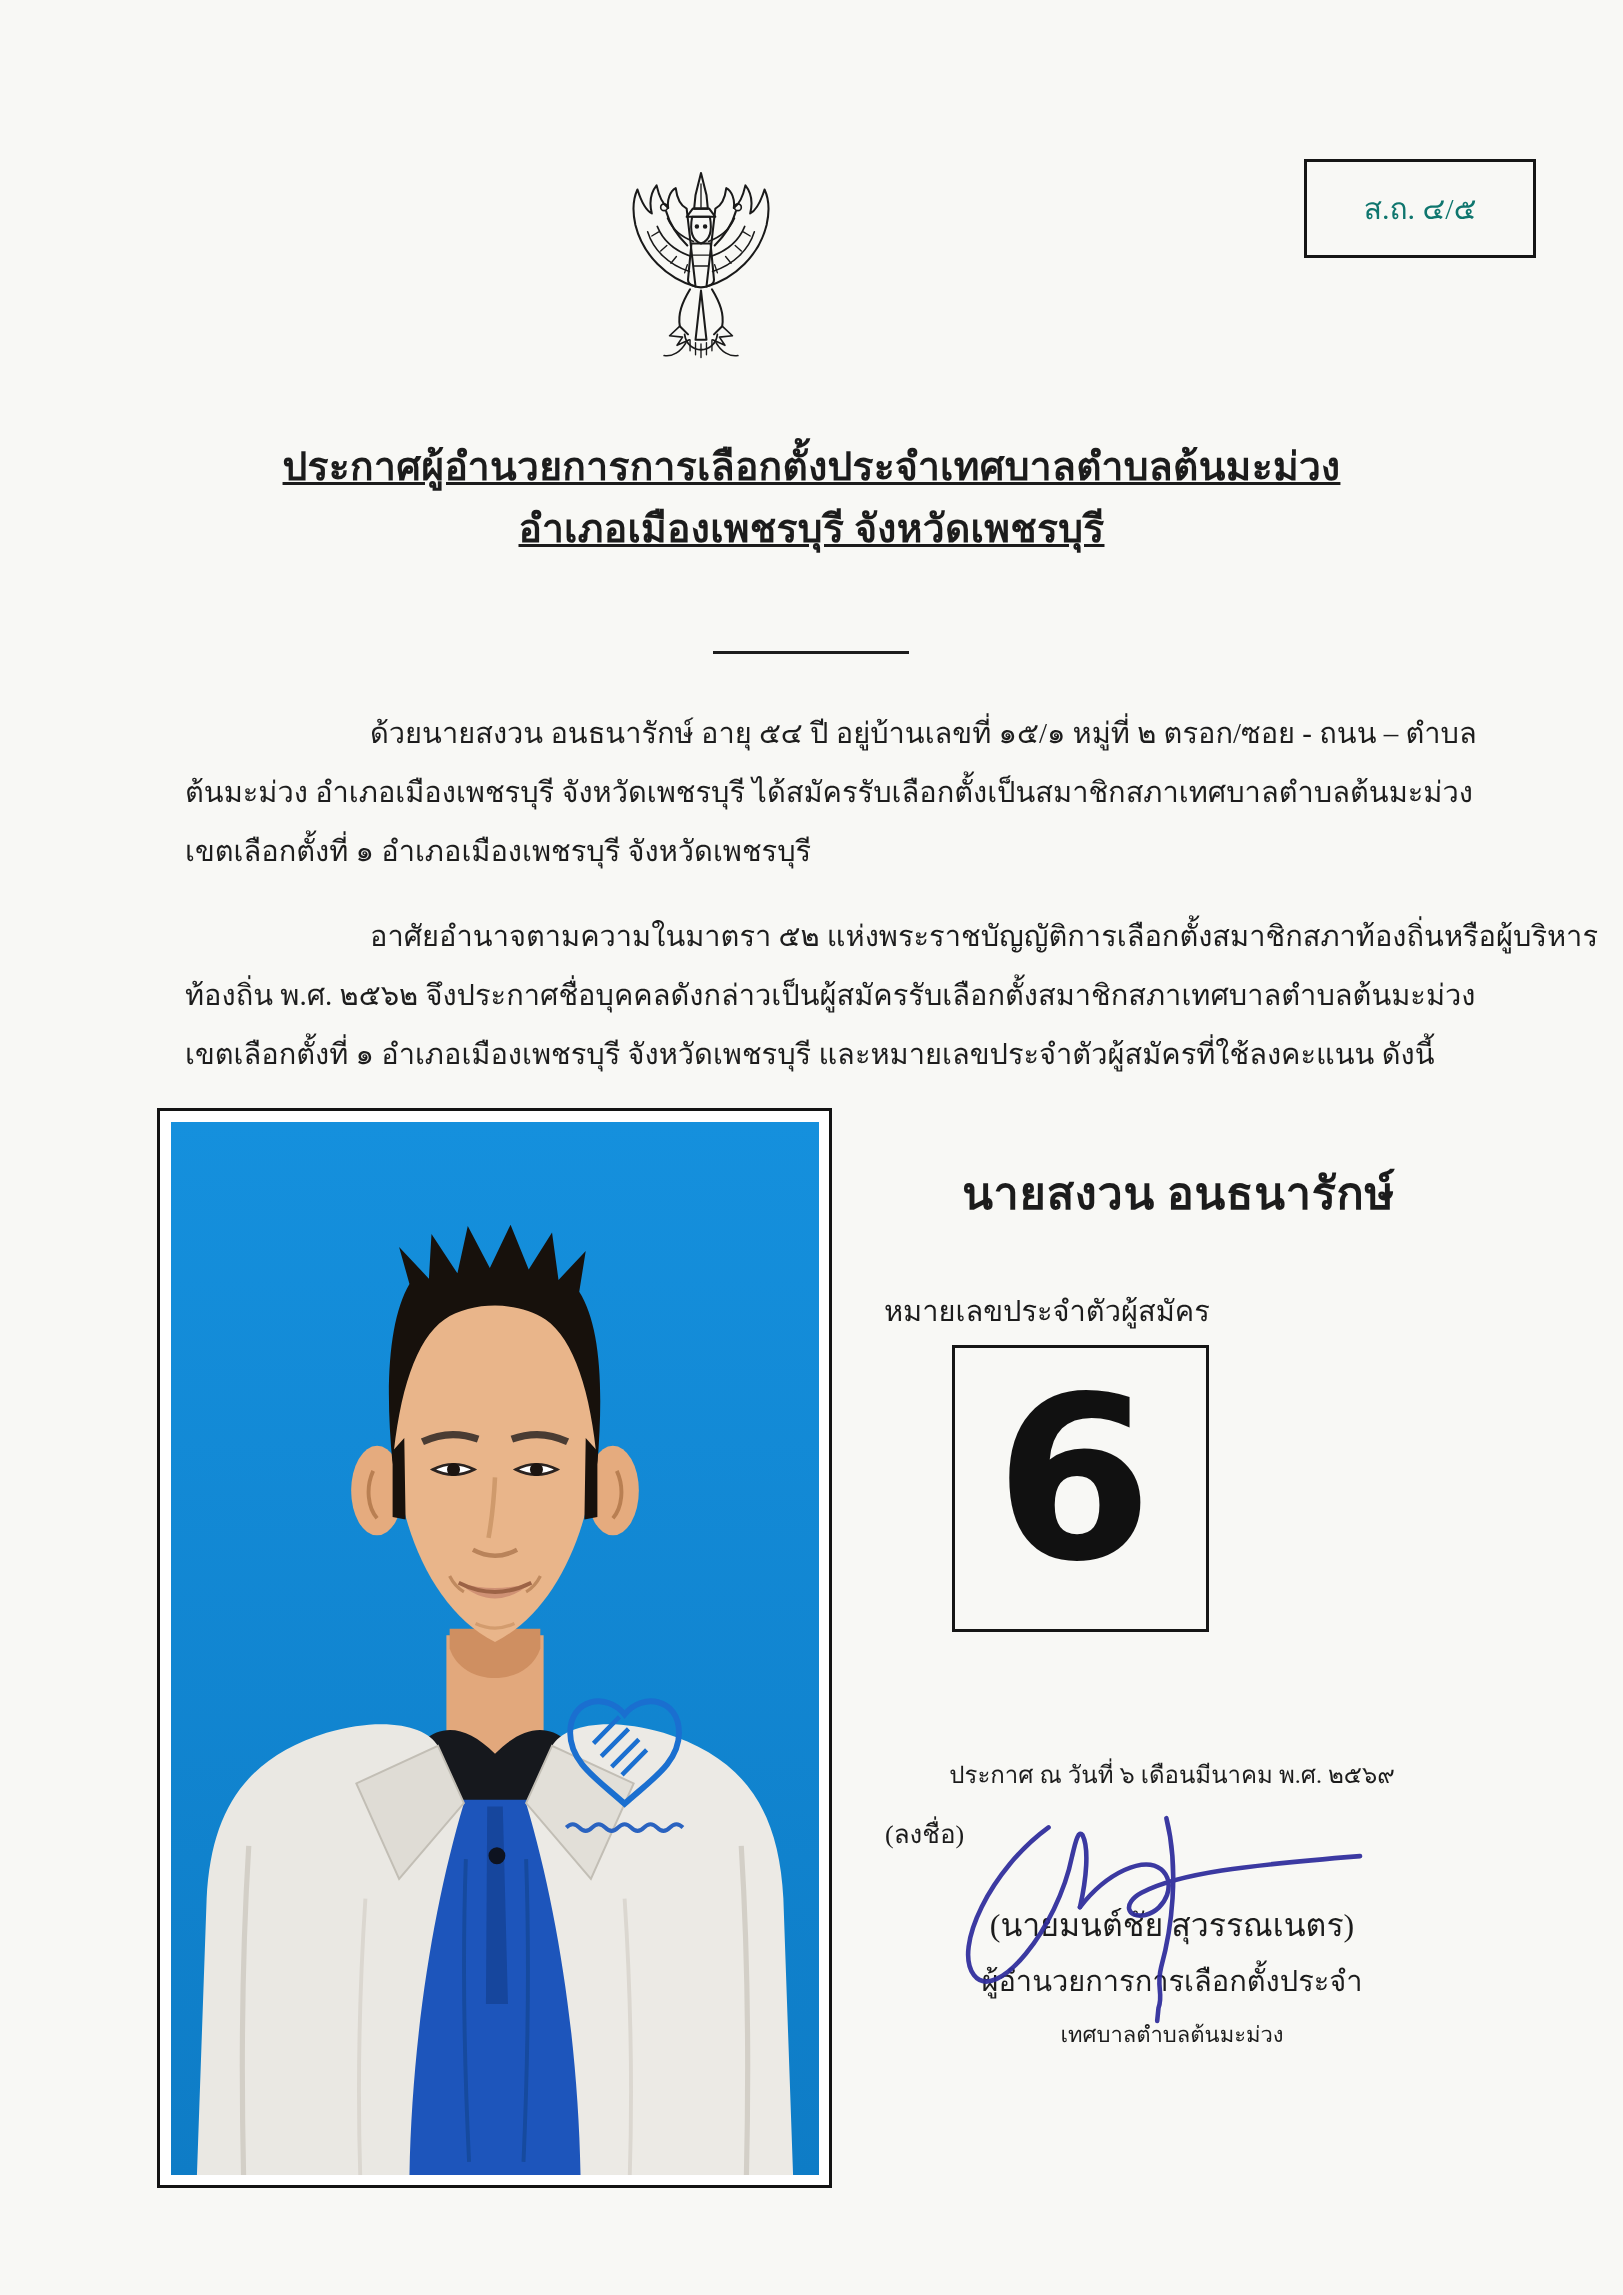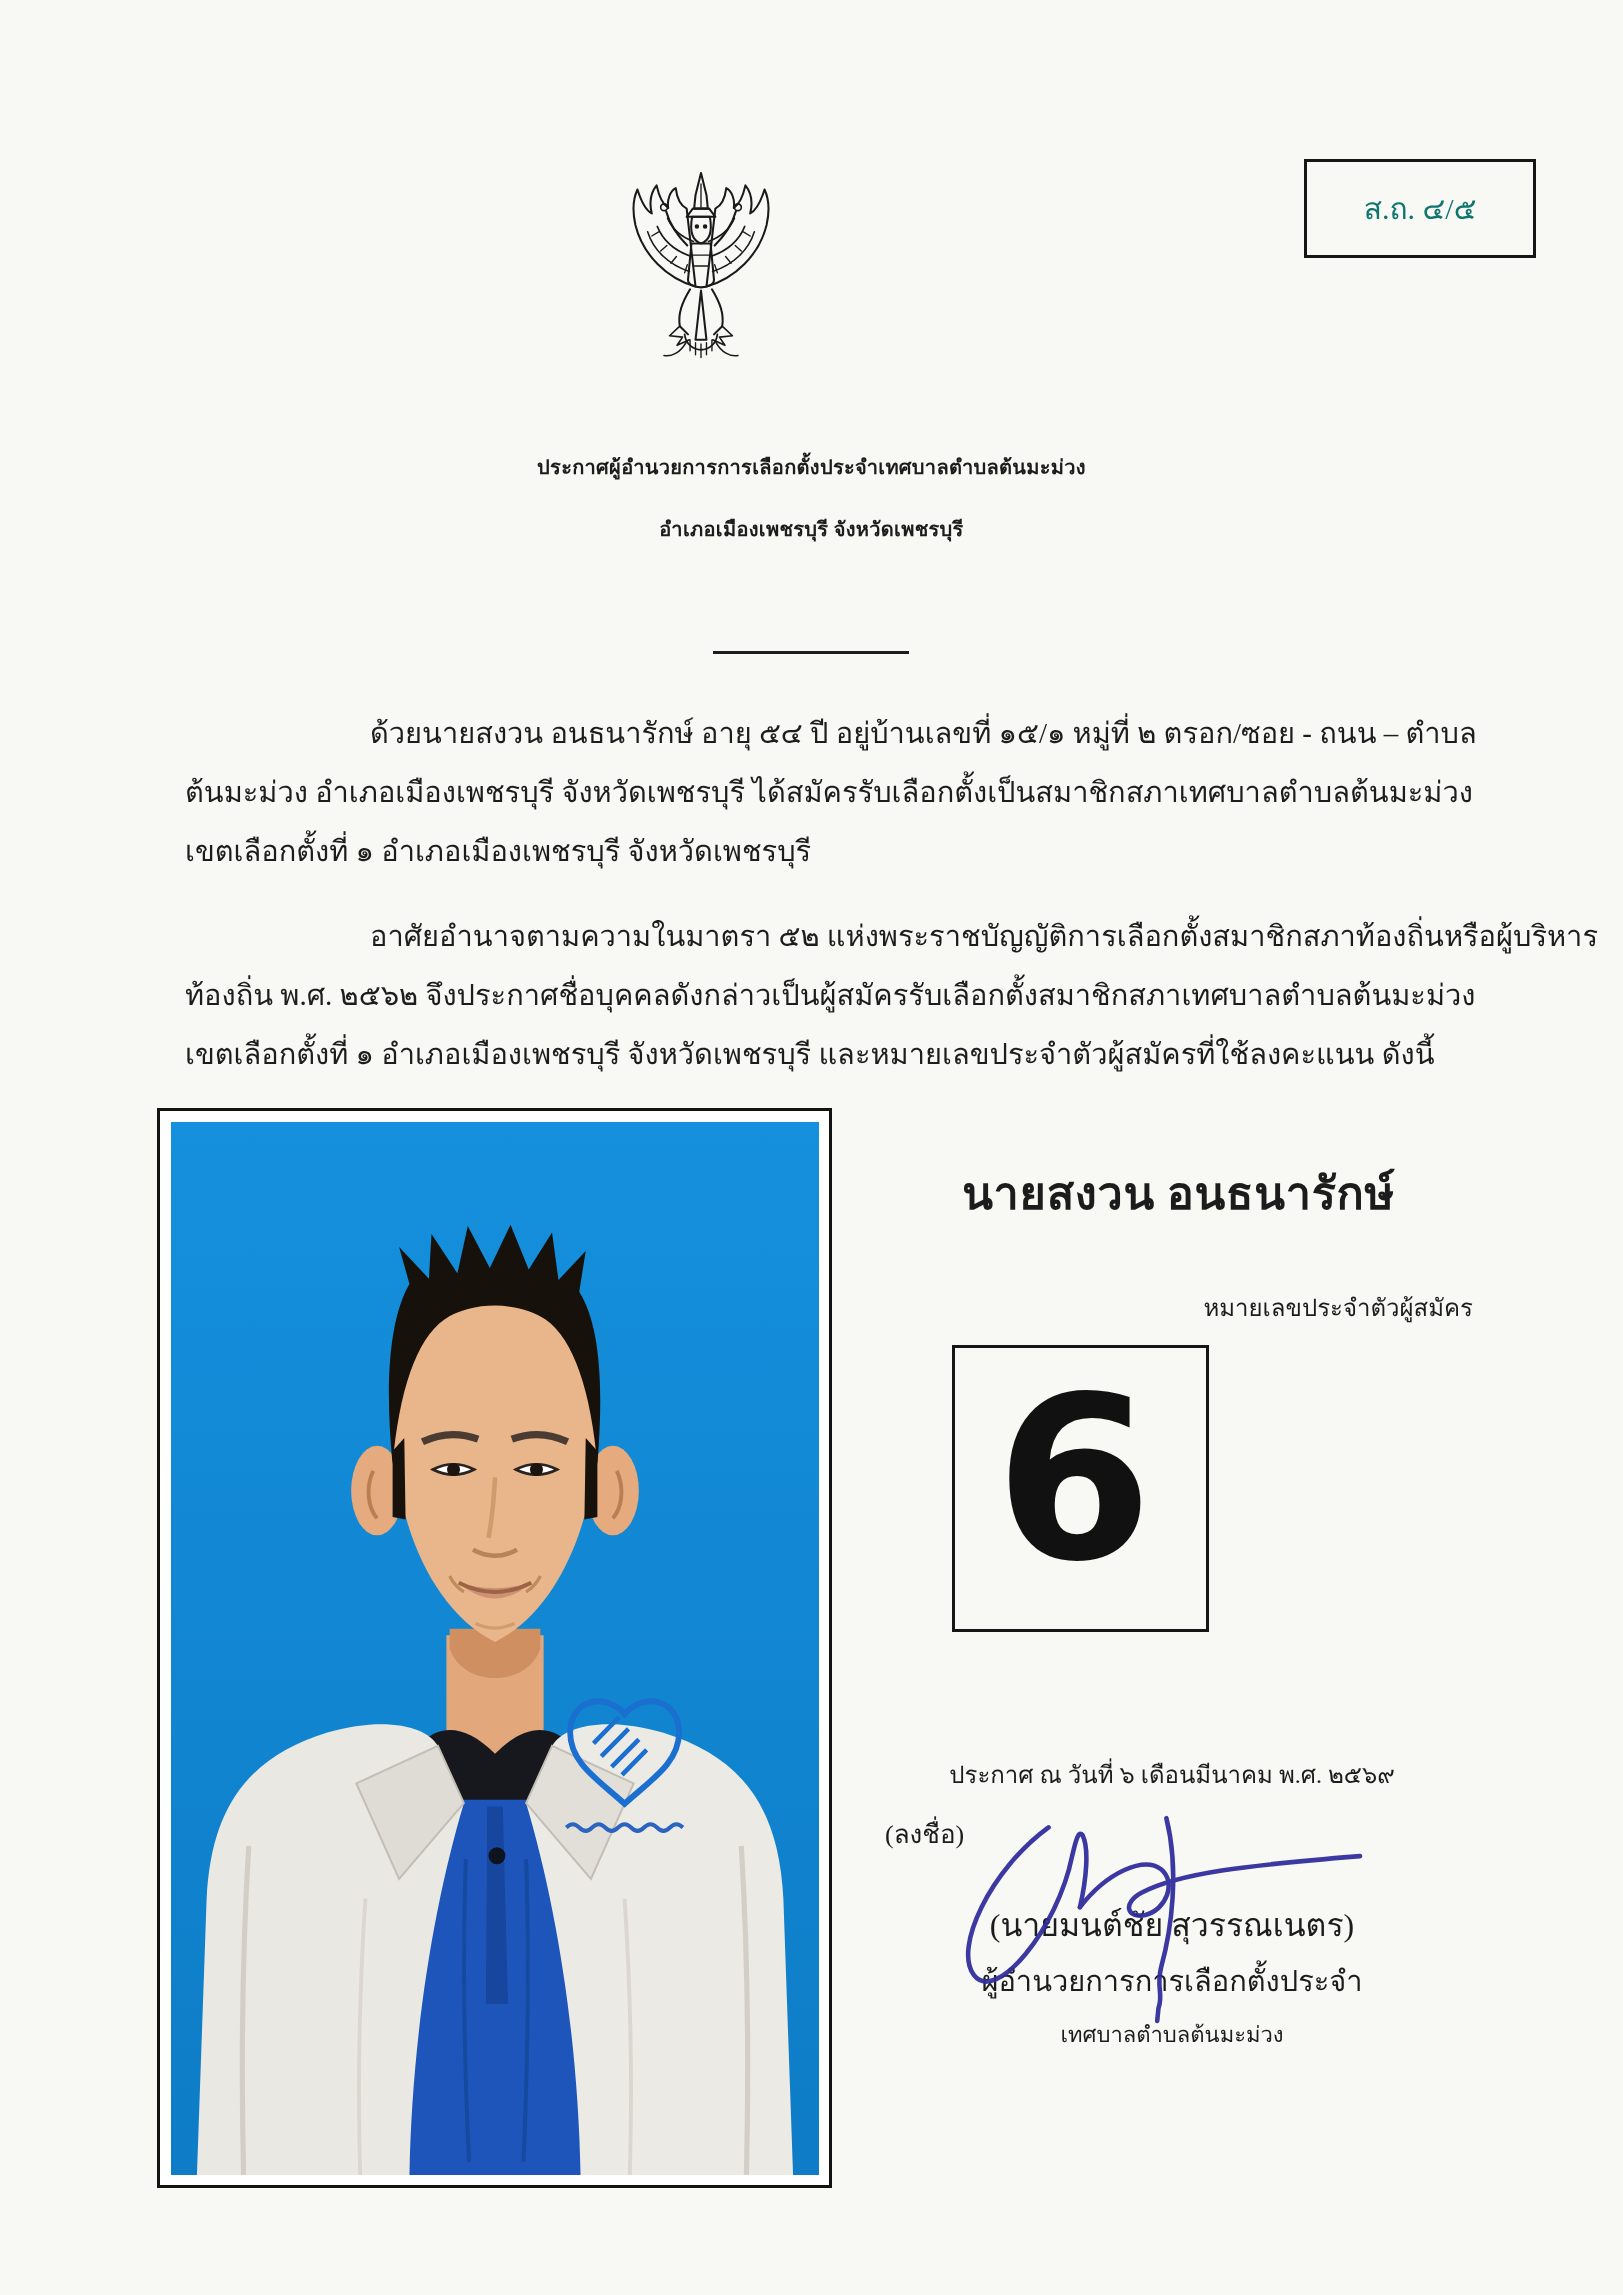--- a/index.html
+++ b/index.html
@@ -16,40 +16,40 @@
   .form-code-box{
     left:1304px;top:159px;width:226px;height:93px;
     border:3.3px solid #161616;background:transparent;
     display:flex;align-items:center;justify-content:center;
     font-size:30px;color:#0f766e;
   }
   
   .emblem{left:619px;top:169px;width:164px;height:200px;}
   
   .title-block{left:0;top:436px;width:1623px;text-align:center;}
-  .title-line{font-size:20px;font-weight:bold;line-height:62px;letter-spacing:0.3px;}
+  .title-line{font-size:39px;font-weight:bold;line-height:62px;letter-spacing:0.3px;text-decoration:underline;}
   .divider{left:713px;top:651px;width:196px;height:3.3px;background:#1d1d1d;}
   
   .bodytext{left:185px;width:1263px;font-size:29px;color:#1d1d1d;}
   .bline{line-height:59px;white-space:nowrap;}
   .indent{padding-left:185px;}
   #para1{top:704px;}
   #para2{top:907px;}
   
   .photo-frame{
     left:157px;top:1108px;width:675px;height:1080px;
     border:3.9px solid #131313;background:#ffffff;
     box-sizing:border-box;padding:10.5px;
   }
   .photo-inner{width:100%;height:100%;background:#1186d4;overflow:hidden;}
   .photo-inner svg{display:block;width:100%;height:100%;}
   
   .cand-name{left:884px;top:1157px;width:589px;text-align:center;
     font-size:45px;font-weight:bold;letter-spacing:0.7px;}
-  .num-label{left:884px;top:1288px;width:589px;text-align:right;font-size:24px;}
+  .num-label{left:884px;top:1288px;width:589px;text-align:left;font-size:29px;}
   .num-box{
     left:952px;top:1345px;width:251px;height:281px;
     border:3.9px solid #161616;box-sizing:content-box;
     display:flex;align-items:center;justify-content:center;
     background:transparent;
   }
   .num-box .digit{
     font-family:"DejaVu Sans","Liberation Sans",sans-serif;
     font-size:226px;font-weight:bold;line-height:1;
     transform:translate(-6.5px,-9.2px);color:#111;

